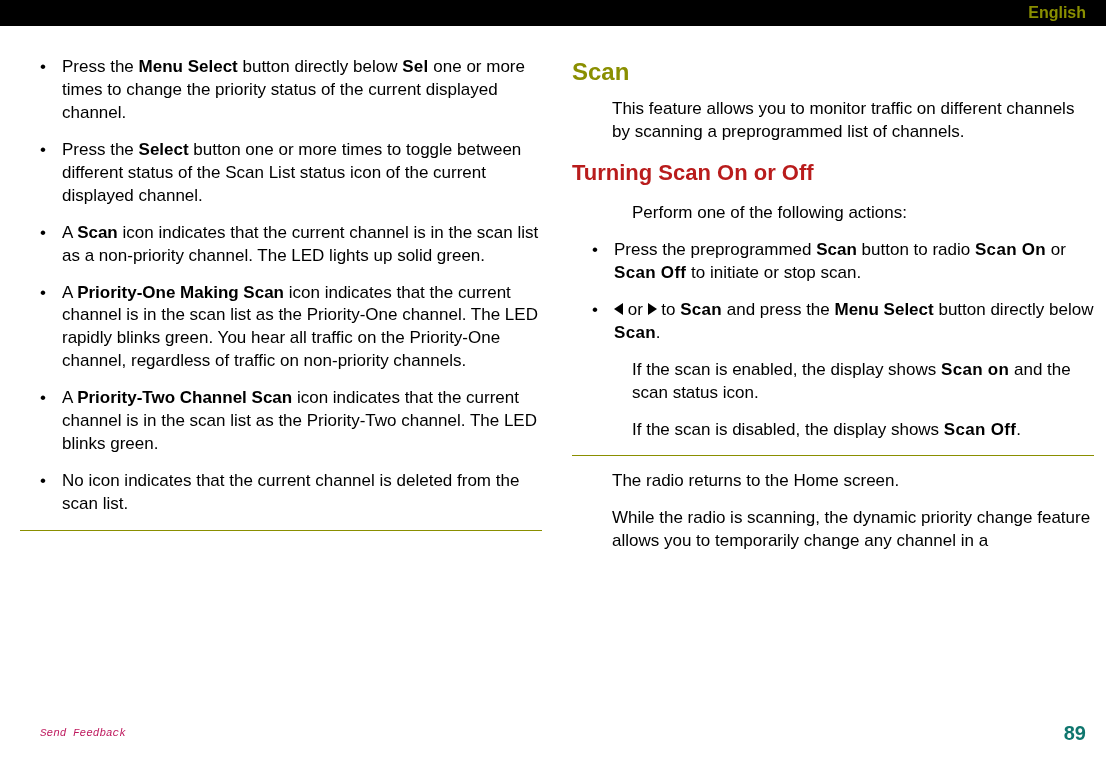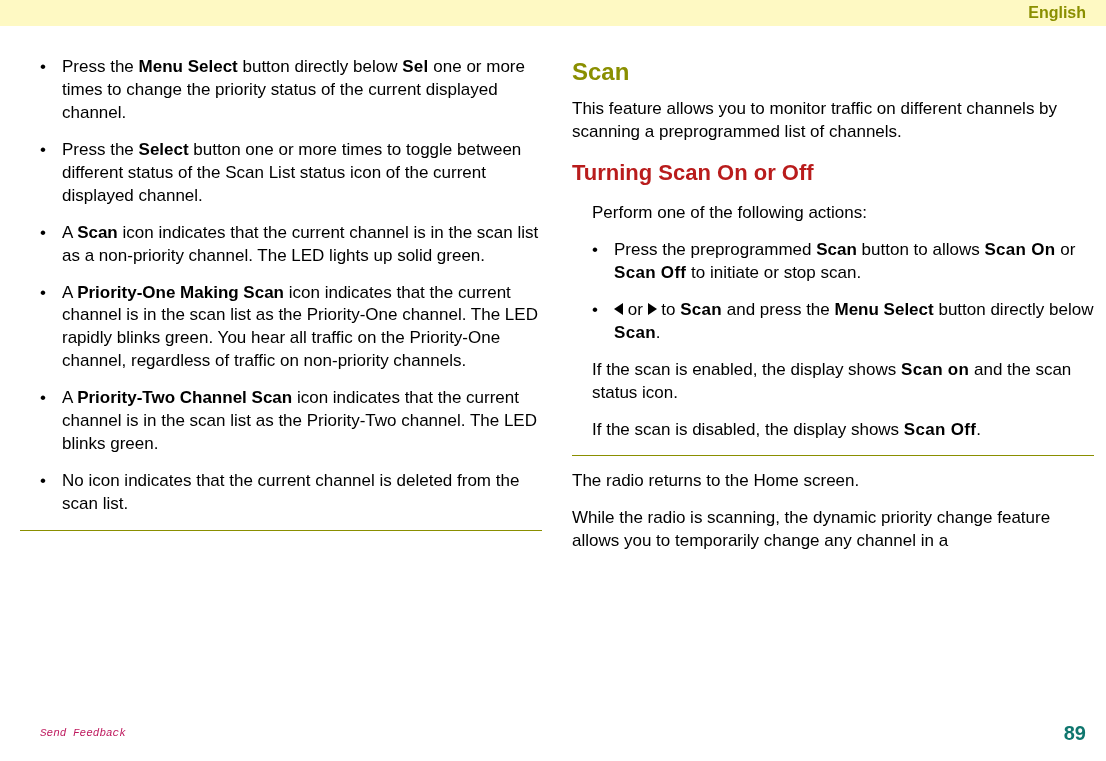--- a/index.html
+++ b/index.html
@@ -12,21 +12,21 @@
       font-size: 17px;
       line-height: 1.35;
       color: #000;
       background: #fff;
       width: 1106px;
       height: 761px;
       position: relative;
       overflow: hidden;
     }
     .header-bar {
-      background: #fef9c3;
+      background: #000000;
       height: 26px;
       width: 100%;
       padding-right: 20px;
       text-align: right;
       line-height: 26px;
     }
     .header-bar span {
       color: #8a8f00;
       font-weight: bold;
       font-size: 16px;
@@ -54,20 +54,21 @@
       position: absolute;
       left: 0;
       top: 0;
     }
     .para {
       margin-bottom: 14px;
       padding-left: 20px;
     }
     .para-no-indent {
       margin-bottom: 14px;
+      margin-left: 40px;
     }
     .inner-indent {
       padding-left: 20px;
     }
     .h2 {
       color: #8a8f00;
       font-weight: bold;
       font-size: 24px;
       margin-bottom: 10px;
     }
@@ -177,21 +178,21 @@
     <h2 class="h2">Scan</h2>
     <p class="para-no-indent">This feature allows you to monitor traffic on different channels by scanning a preprogrammed list of channels.</p>
 
     <h3 class="h3">Turning Scan On or Off</h3>
 
     <div class="inner-indent">
       <p class="para-no-indent">Perform one of the following actions:</p>
 
       <ul class="bullet-list" style="padding-left:0;">
         <li>
-          <span>Press the preprogrammed </span><span class="bold">Scan</span><span> button to allows </span><span class="display-font">Scan On</span><span> or </span><span class="display-font">Scan Off</span><span> to initiate or stop scan.</span>
+          <span>Press the preprogrammed </span><span class="bold">Scan</span><span> button to radio </span><span class="display-font">Scan On</span><span> or </span><span class="display-font">Scan Off</span><span> to initiate or stop scan.</span>
         </li>
         <li>
           <span class="arrow-icon arrow-left"></span><span> or </span><span class="arrow-icon arrow-right"></span><span> to </span><span class="display-font">Scan</span><span> and press the </span><span class="bold">Menu Select</span><span> button directly below </span><span class="display-font">Scan</span><span>.</span>
         </li>
       </ul>
 
       <p class="para-no-indent">
         <span>If the scan is enabled, the display shows </span><span class="display-font">Scan on</span><span> and the scan status icon.</span>
       </p>
 

